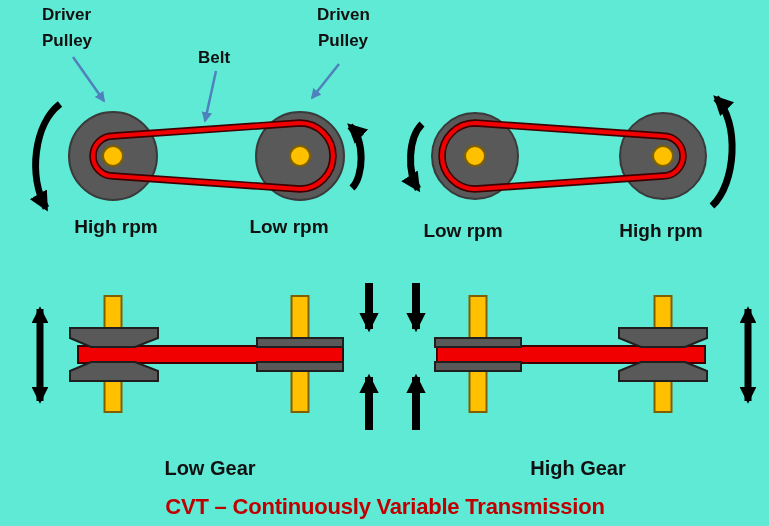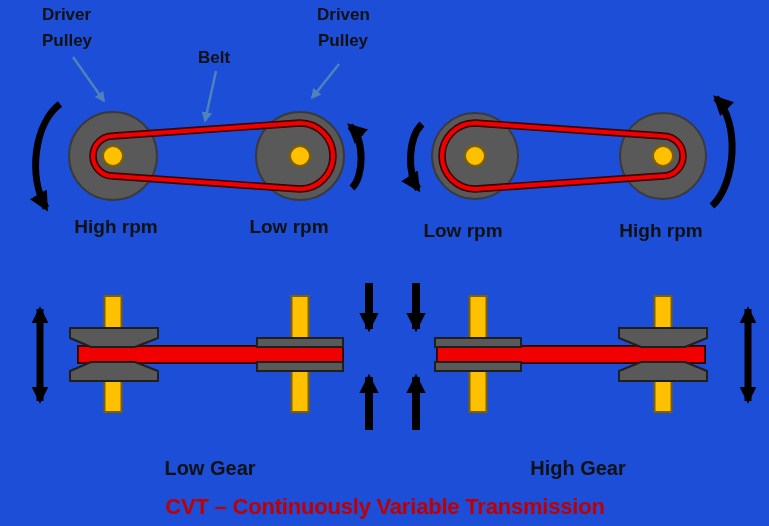--- a/index.html
+++ b/index.html
@@ -1,19 +1,19 @@
 <!DOCTYPE html>
 <html style="--belt_red: #f00000; --belt_outline: #3d0000; --pulley_gray: #595959; --pulley_outline: #3a3a3a; --shaft_yellow: #ffc000; --shaft_outline: #7f6000; --rotation_arrow_black: #000000; --callout_arrow_blue: #4f81bd; --title_red: #c00000; --text_black: #111111;"><head>
 <meta charset="utf-8">
 <style>
   html,body{margin:0;padding:0;background:#ffffff;}
   .stage{
     position:relative;
     width:769px;height:526px;
-    background:#1d4ed8;
+    background:#5eead4;
     font-family:"Liberation Sans",sans-serif;
     overflow:hidden;
   }
   svg{display:block;}
   svg text{
     font-family:"Liberation Sans",sans-serif;
     font-weight:700;
     fill:var(--text_black,#111111);
   }
   .t-callout{font-size:17px;}

